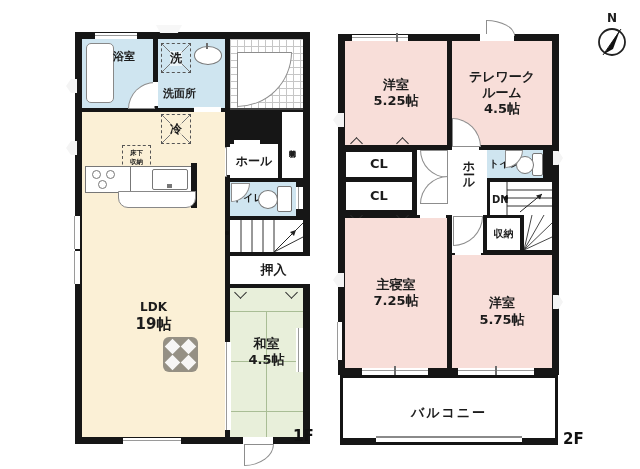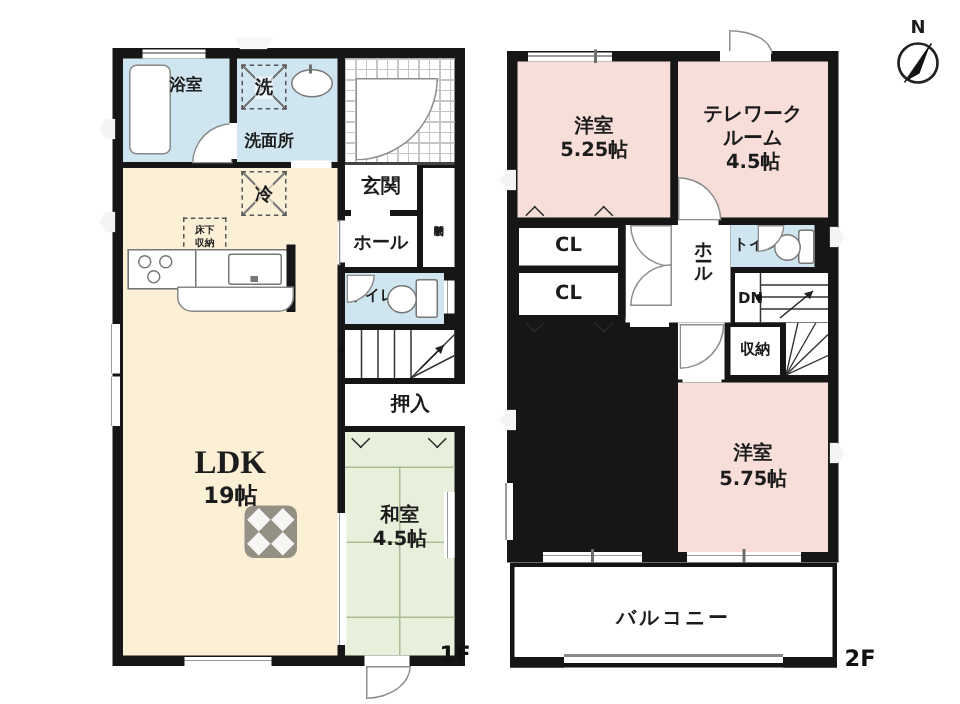--- a/index.html
+++ b/index.html
@@ -60,23 +60,20 @@
   <div class="fixt" style="left:194px;top:46px;width:26px;height:17px;border-radius:50%;"></div>
   <div class="tick" style="left:206px;top:43px;width:2px;height:6px;"></div>
   <span class="abs lbl" style="left:163px;top:87px;font-size:11px;">洗面所</span>
   <div class="abs white" style="left:194px;top:107px;width:27px;height:6px;"></div>
   <div class="arc" style="left:194px;top:112px;width:27px;height:27px;border-radius:0 0 0 100%;"></div>
 
   <div class="room tile" style="left:230px;top:39px;width:73px;height:69px;"></div>
   <div class="arc" style="left:237px;top:52px;width:53px;height:53px;border-radius:0 0 100% 0;"></div>
   <div class="abs" style="left:230px;top:108px;width:73px;height:2px;background:#444;"></div>
 
-  <div class="room white" style="left:230px;top:110px;width:48px;height:30px;">
-    <span class="lbl" style="font-size:13px;">玄関</span>
-  </div>
   <div class="abs" style="left:278px;top:110px;width:4px;height:68px;background:var(--wall,#161616);"></div>
   <div class="room white" style="left:282px;top:112px;width:21px;height:66px;">
     <span class="lbl vtext" style="font-size:6.5px;letter-spacing:0;">玄関収納</span>
   </div>
 
   <div class="abs" style="left:230px;top:140px;width:48px;height:4px;background:var(--wall,#161616);"></div>
   <div class="abs white" style="left:234px;top:140px;width:26px;height:4px;"></div>
   <div class="room white" style="left:230px;top:144px;width:48px;height:34px;">
     <span class="lbl" style="font-size:12px;">ホール</span>
   </div>
@@ -136,21 +133,21 @@
   <div class="fixt" style="left:85px;top:166px;width:106px;height:25px;"></div>
   <div class="fixt" style="left:85px;top:166px;width:44px;height:25px;"></div>
   <div class="fixt" style="left:92px;top:170px;width:7px;height:7px;border-radius:50%;"></div>
   <div class="fixt" style="left:106px;top:170px;width:7px;height:7px;border-radius:50%;"></div>
   <div class="fixt" style="left:98px;top:180px;width:7px;height:7px;border-radius:50%;"></div>
   <div class="fixt" style="left:152px;top:169px;width:34px;height:19px;border-radius:2px;"></div>
   <div class="tick" style="left:167px;top:184px;width:5px;height:4px;background:#777;"></div>
   <div class="abs" style="left:191px;top:163px;width:6px;height:45px;background:var(--wall,#161616);"></div>
   <div class="fixt" style="left:118px;top:191px;width:76px;height:15px;border-radius:0 0 10px 10px;border-color:#888;"></div>
   <div class="room" style="left:82px;top:295px;width:143px;height:44px;">
-    <span class="lbl" style="font-size:22px;font-family:Liberation Serif, serif;">LDK</span>
+    <span class="lbl" style="font-size:12px;">LDK</span>
     <span class="lbl" style="font-size:15px;">19帖</span>
   </div>
 
   <div class="win-h" style="left:95px;top:33px;width:42px;height:6px;"></div>
   <div class="vent-u" style="left:156px;top:25px;width:26px;height:8px;"></div>
   <div class="vent-l" style="left:66px;top:79px;width:11px;height:14px;"></div>
   <div class="vent-l" style="left:66px;top:141px;width:11px;height:14px;"></div>
   <div class="win-v" style="left:72px;top:216px;width:8px;height:33px;"></div>
   <div class="win-v" style="left:72px;top:251px;width:8px;height:33px;"></div>
   <div class="win-h" style="left:123px;top:438px;width:58px;height:7px;"></div>
@@ -215,20 +212,24 @@
   </svg>
 
   <div class="abs white" style="left:452px;top:215px;width:31px;height:38px;"></div>
   <div class="arc" style="left:453px;top:216px;width:28px;height:28px;border-radius:0 0 100% 0;"></div>
   <div class="abs white" style="left:455px;top:250px;width:26px;height:5px;"></div>
   <div class="room white" style="left:487px;top:218px;width:33px;height:32px;">
     <span class="lbl" style="font-size:10px;">収納</span>
   </div>
   <div class="vmark v-dn" style="left:498px;top:251px;"></div>
 
+  <div class="room pink" style="left:345px;top:218px;width:102px;height:150px;">
+    <span class="lbl" style="font-size:13px;">主寝室</span>
+    <span class="lbl" style="font-size:13px;">7.25帖</span>
+  </div>
   <div class="abs white" style="left:420px;top:210px;width:26px;height:8px;"></div>
   <div class="room pink" style="left:452px;top:255px;width:100px;height:113px;">
     <span class="lbl" style="font-size:13px;">洋室</span>
     <span class="lbl" style="font-size:13px;">5.75帖</span>
   </div>
 
   <div class="win-h" style="left:352px;top:35px;width:56px;height:6px;"></div>
   <div class="tick" style="left:396px;top:33px;width:1.5px;height:9px;"></div>
   <div class="arc" style="left:486px;top:20px;width:27px;height:14px;border-radius:0 100% 0 0;"></div>
   <div class="abs white" style="left:480px;top:34px;width:34px;height:7px;"></div>

